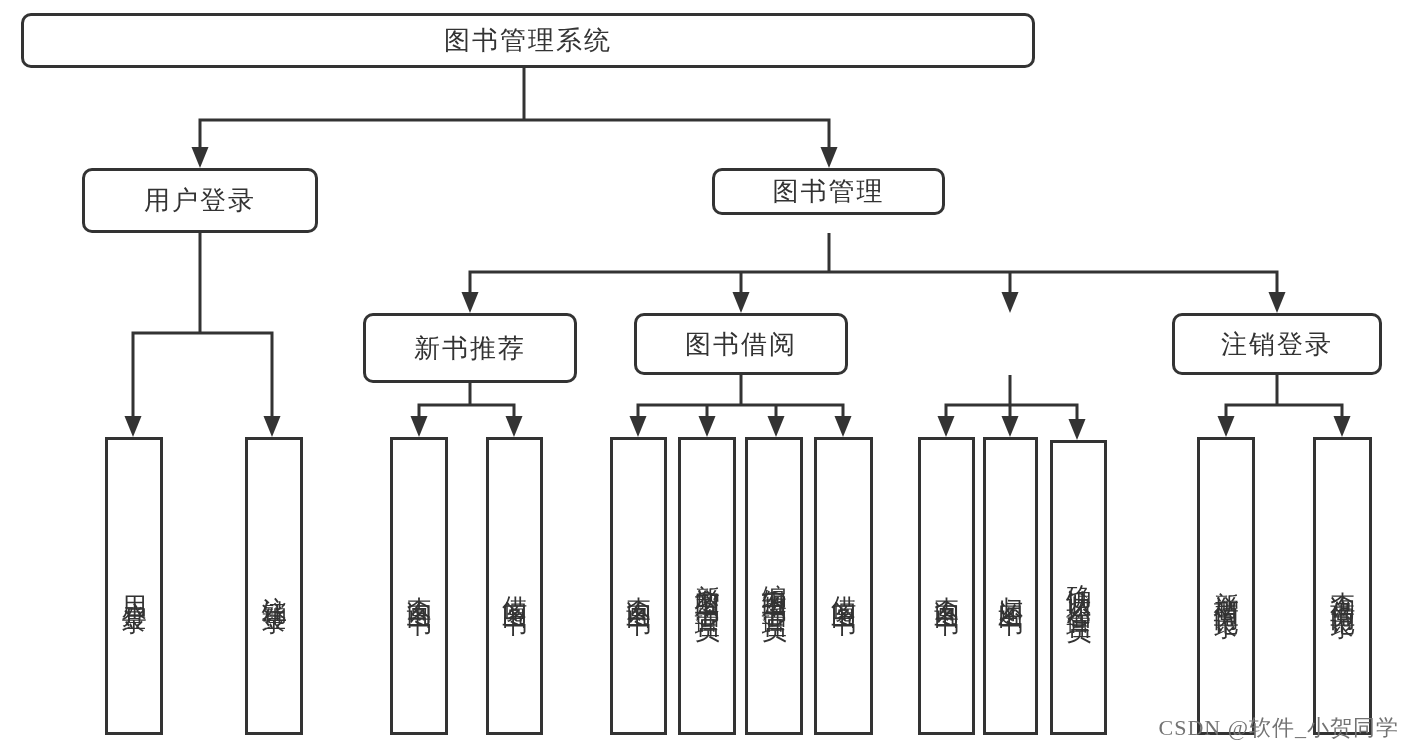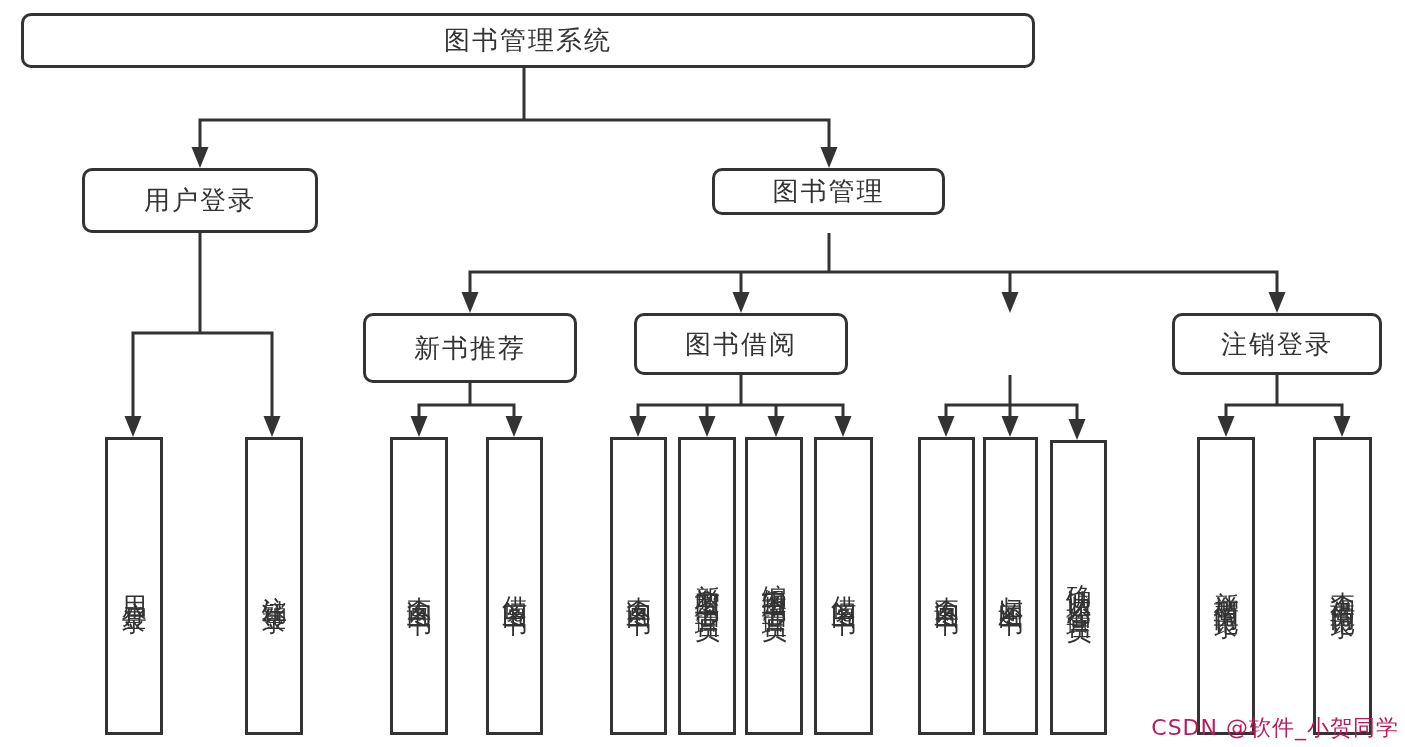--- a/index.html
+++ b/index.html
@@ -29,23 +29,24 @@
     text-orientation: mixed;
     font-size: 25px;
     letter-spacing: 5px;
     line-height: 1.1;
   }
   #watermark {
     position: absolute;
     right: 6px;
     bottom: 4px;
     font-size: 22px;
-    color: #be185d;
+    color: #737373;
     letter-spacing: 1px;
     white-space: nowrap;
+    font-family: Liberation Serif, serif;
   }
 </style>
 </head>
 <body>
 
 <div id="stage">
 
   <svg class="wires" width="1405" height="747" viewBox="0 0 1405 747">
     <g fill="none" stroke="#333333" stroke-width="3" stroke-linejoin="miter">
 

